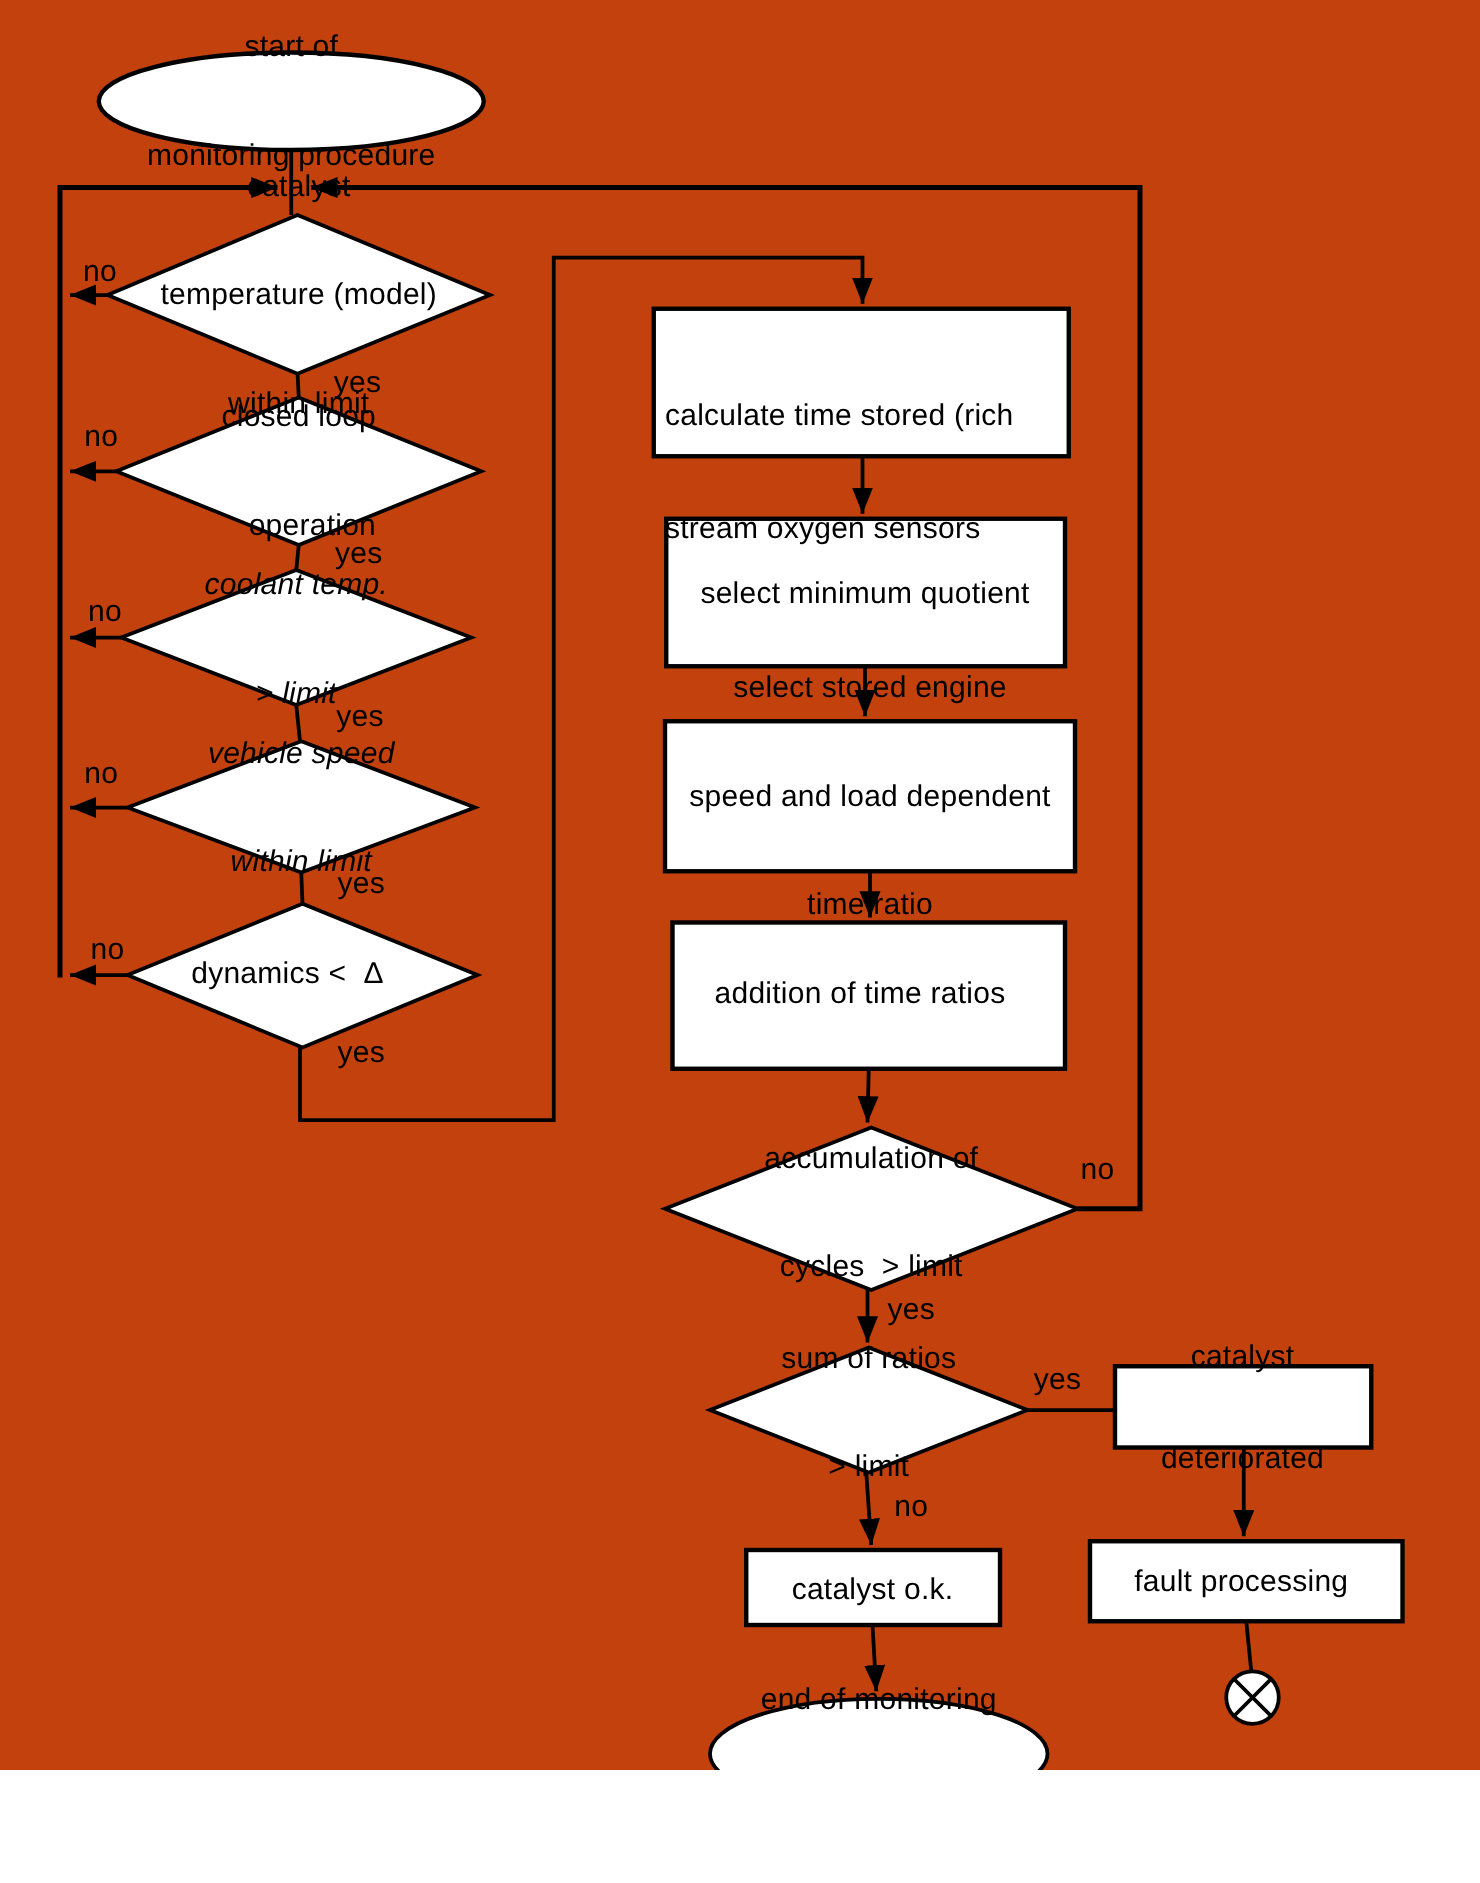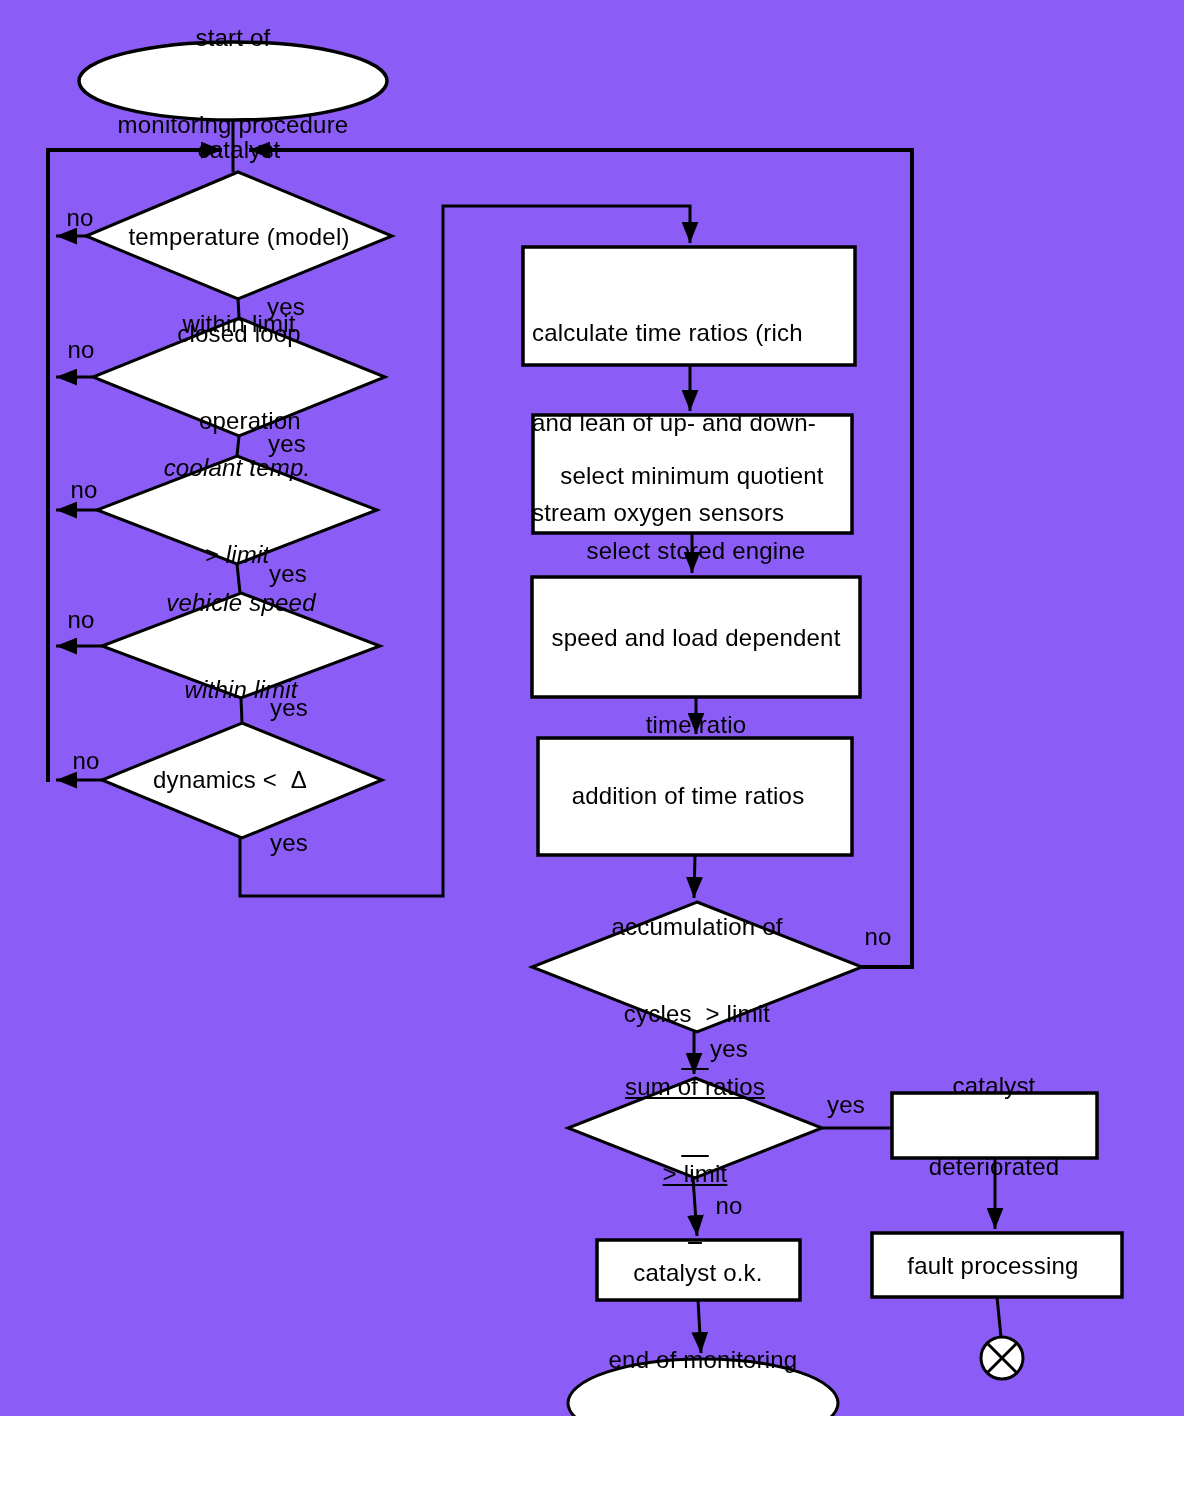--- a/index.html
+++ b/index.html
@@ -1,19 +1,19 @@
 <!DOCTYPE html>
 <html><head>
 <meta charset="utf-8">
 <style>
   html,body{margin:0;padding:0;background:#fff;}
   #canvas{
     position:relative;
     width:1184px;height:1416px;
-    background:#8b5cf6;
+    background:#c2410c;
     font-family:"Liberation Sans", sans-serif;
     color:#000;
     overflow:hidden;
   }
   #wires{position:absolute;left:0;top:0;width:1184px;height:1506px;}
   .lbl{
     position:absolute;
     transform:translate(-50%,-50%);
     text-align:center;
     font-size:24px;
@@ -118,22 +118,21 @@
   <div class="lbl" style="left:241px;top:646px;font-style:italic;">
     <span>vehicle speed</span>
     <span>within limit</span>
   </div>
 
   <div class="lbl" style="left:230px;top:779px;">
     <span>dynamics &lt;  Δ</span>
   </div>
 
   <div class="lbl leftalign" style="left:532px;top:258px;">
-    <span>calculate time ratios (rich</span>
-    <span>and lean of up- and down-</span>
+    <span>calculate time stored (rich</span>
     <span>stream oxygen sensors</span>
   </div>
 
   <div class="lbl" style="left:692px;top:475px;">
     <span>select minimum quotient</span>
   </div>
 
   <div class="lbl" style="left:696px;top:637px;">
     <span>select stored engine</span>
     <span>speed and load dependent</span>
@@ -142,21 +141,21 @@
 
   <div class="lbl" style="left:688px;top:795px;text-align:center;">
     <span>addition of time ratios</span>
   </div>
 
   <div class="lbl" style="left:697px;top:970px;">
     <span>accumulation of</span>
     <span>cycles  &gt; limit</span>
   </div>
 
-  <div class="lbl" style="left:695px;top:1130px;text-decoration:underline;">
+  <div class="lbl" style="left:695px;top:1130px;">
     <span>sum of ratios</span>
     <span>&gt; limit</span>
   </div>
 
   <div class="lbl" style="left:994px;top:1126px;line-height:27px;">
     <span>catalyst</span>
     <span>deteriorated</span>
   </div>
 
   <div class="lbl" style="left:993px;top:1265px;">

